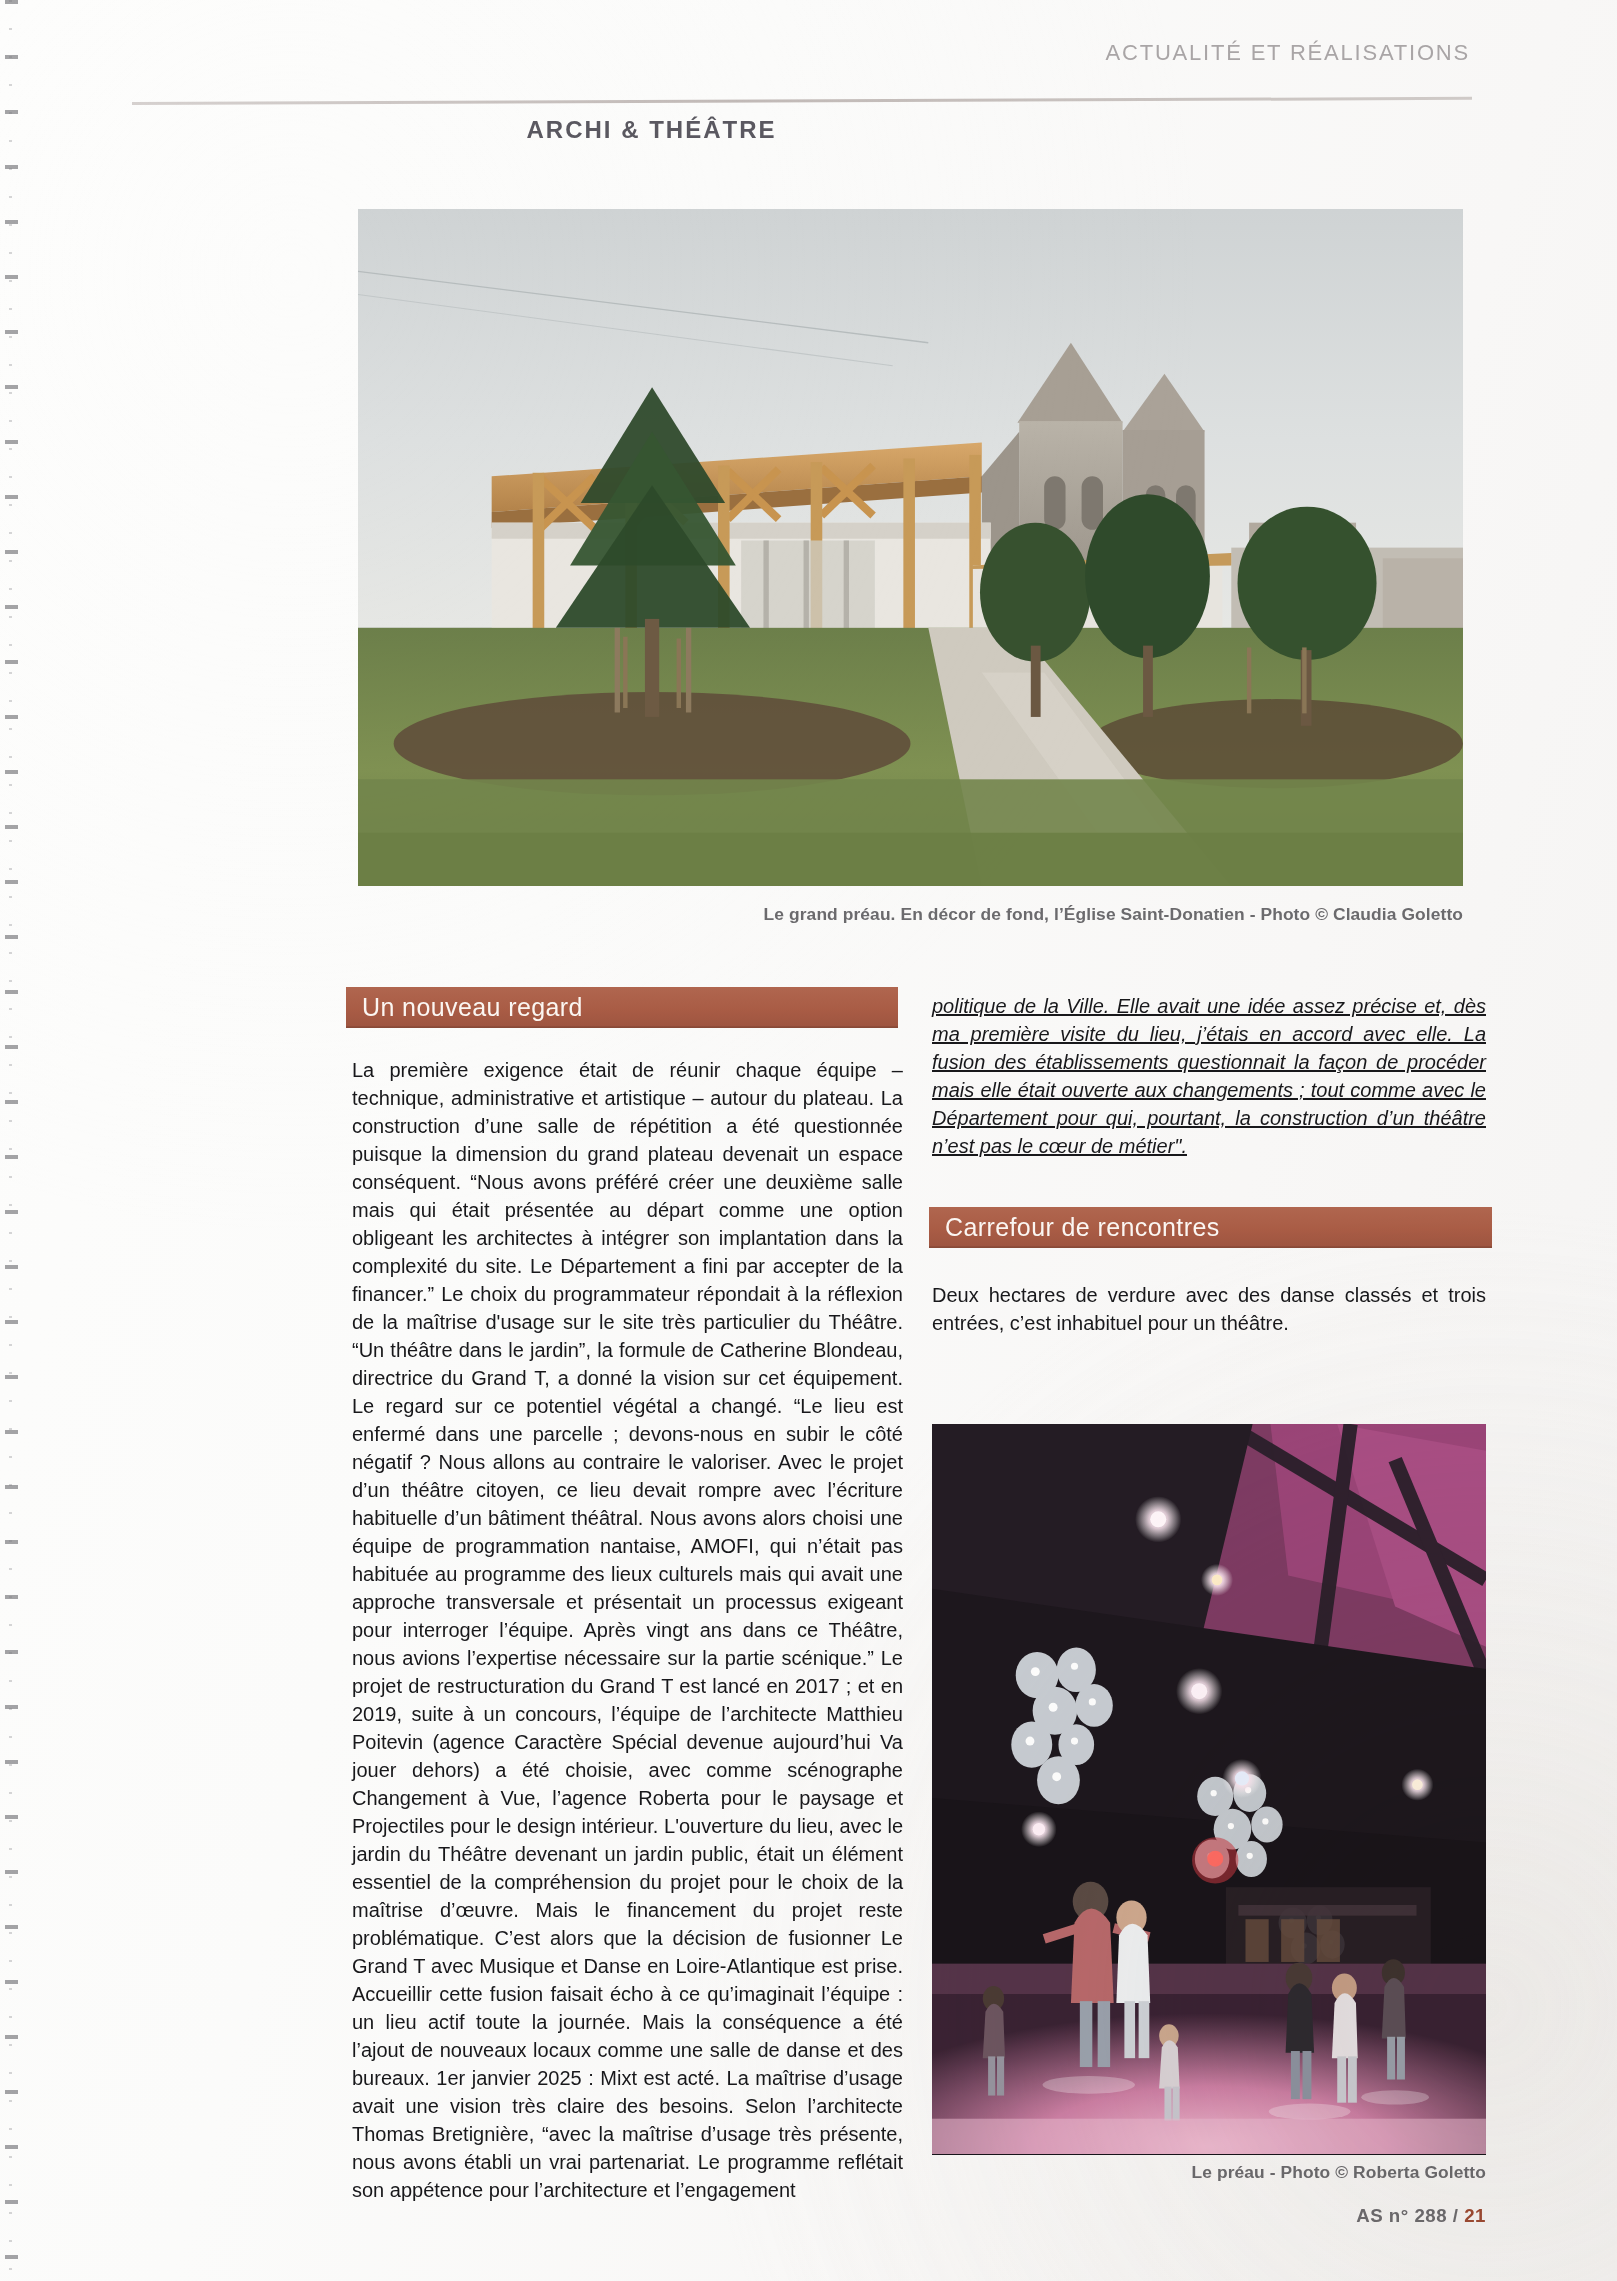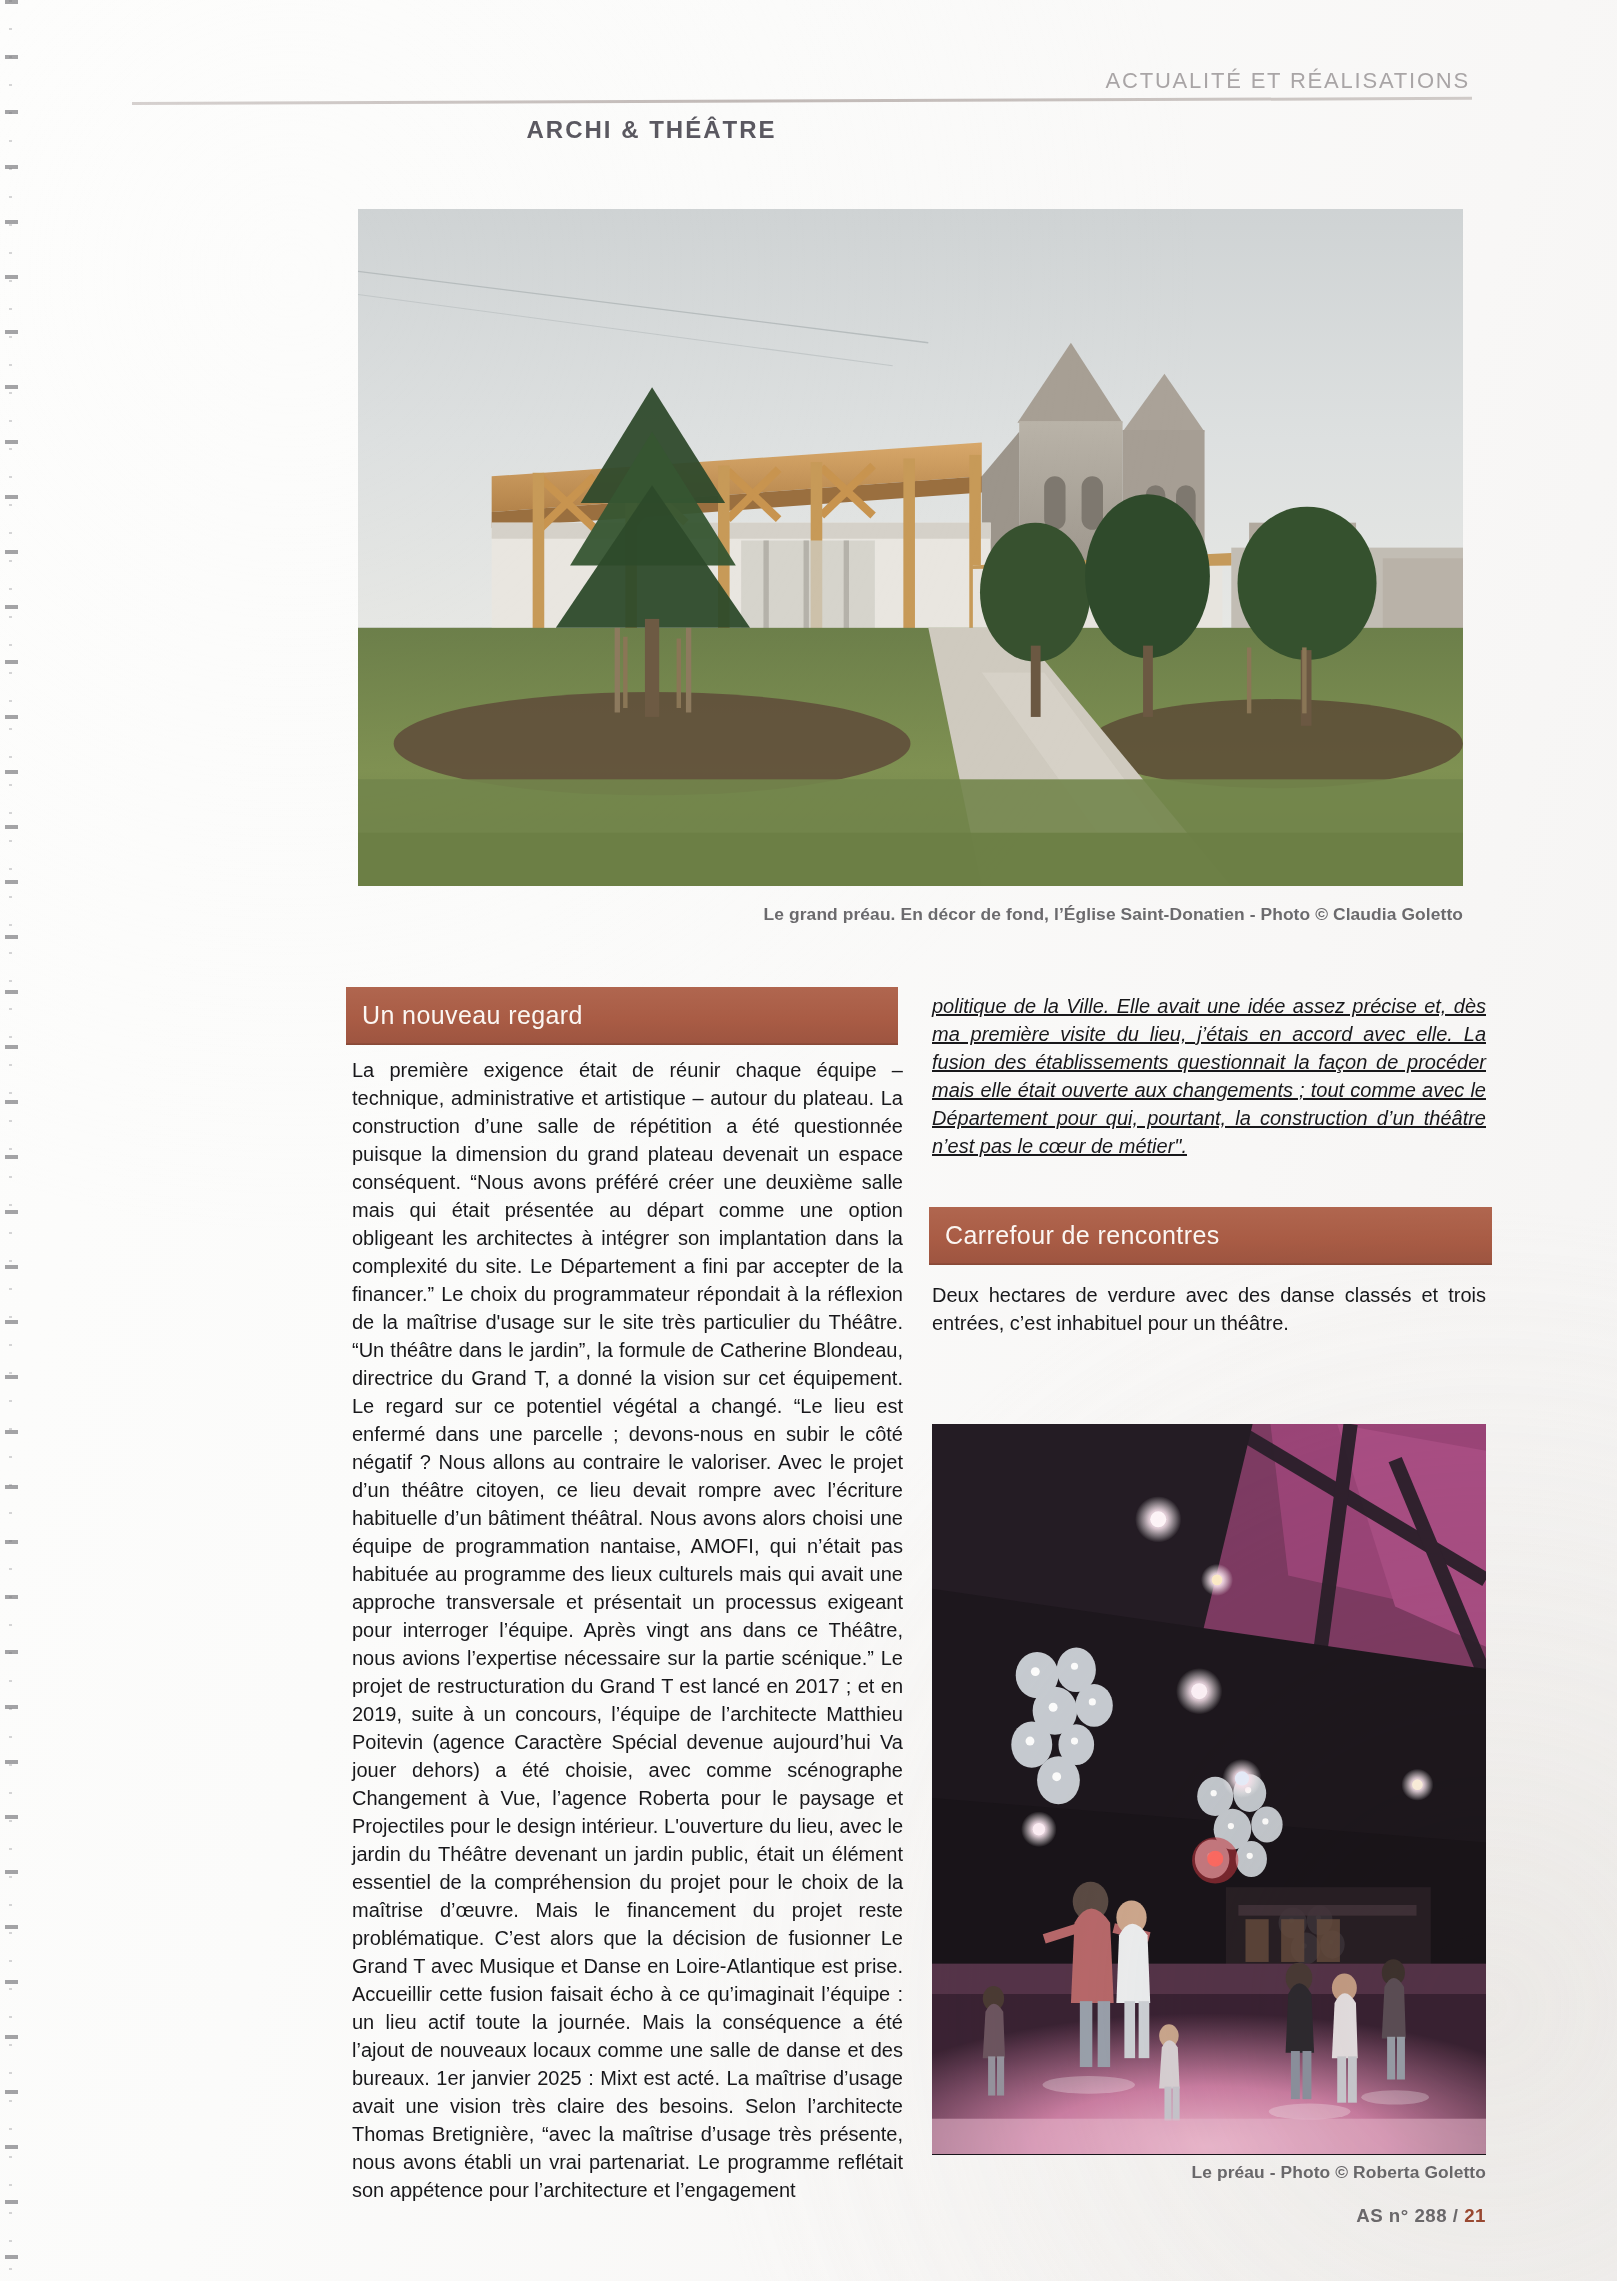--- a/index.html
+++ b/index.html
@@ -37,21 +37,21 @@
   .scan-edge2{
     position:absolute;left:9px;top:0;width:2.7px;height:100%;
     background-image:repeating-linear-gradient(
       to bottom,
       rgba(120,120,125,.30) 0px, rgba(120,120,125,.30) 1.8px,
       rgba(0,0,0,0) 1.8px, rgba(0,0,0,0) 28px);
   }
 
   
   .kicker{
-    position:absolute;left:0;top:68px;width:1470px;
+    position:absolute;left:0;top:40px;width:1470px;
     text-align:right;
     font-size:22px;letter-spacing:1.8px;
     color:#a9a5a6;font-weight:400;
     font-family:"Liberation Sans", sans-serif;
   }
   .rule{
     position:absolute;left:132px;top:102px;width:1340px;height:2.7px;
     background:linear-gradient(90deg,#cfc9c7 0%,#b7aeab 45%,#c8c2bf 100%);
     transform:rotate(-0.22deg);transform-origin:left center;
     opacity:.85;
@@ -85,21 +85,21 @@
     text-align:justify;
     color:#18181b;
     hyphens:none;
   }
   .col-left{left:352px;top:1056px;}
   .col-right{left:932px;top:992px;width:554px;text-decoration:underline;}
   .col p{margin:0;}
 
   
   .bar{
-    position:absolute;height:58px;
+    position:absolute;height:41px;
     background:linear-gradient(180deg,#b0664f 0%,#a95c45 55%,#9d5440 100%);
     box-shadow:inset 0 -1.8px 0 rgba(0,0,0,.13);
   }
   .bar span{
     position:absolute;left:16px;top:50%;transform:translateY(-52%);
     color:#fbf6f2;font-size:25px;font-weight:400;letter-spacing:0.4px;
     white-space:nowrap;
     font-family:"Liberation Sans", sans-serif;
   }
   .bar-left{left:346px;top:987px;width:552px;}

